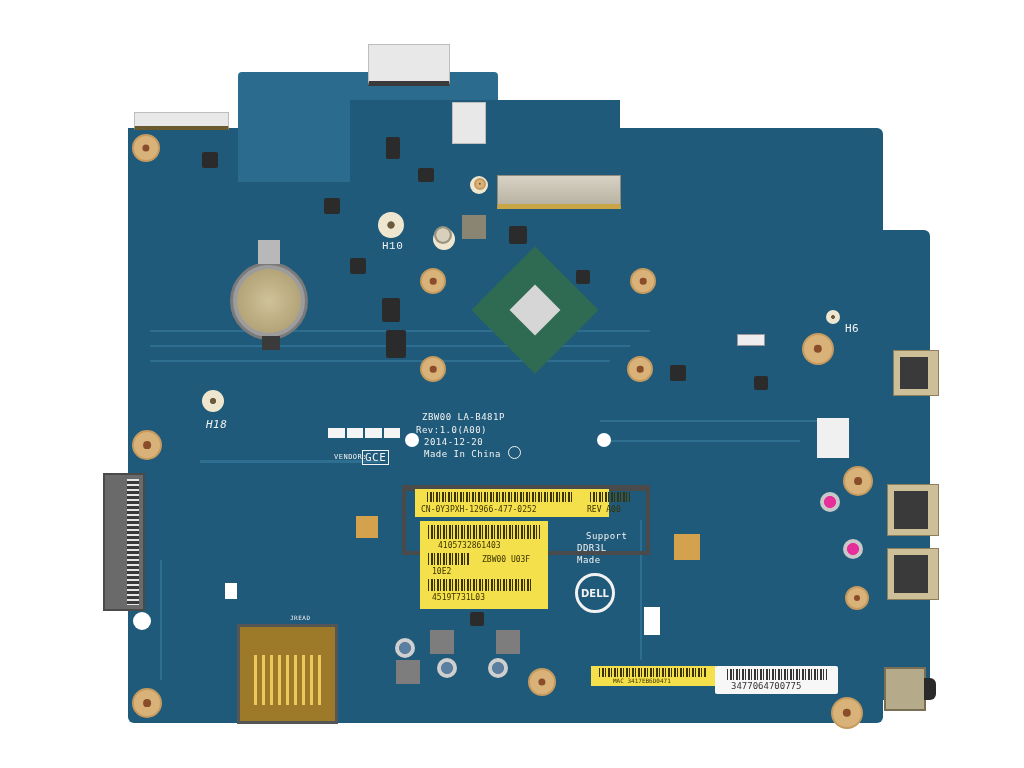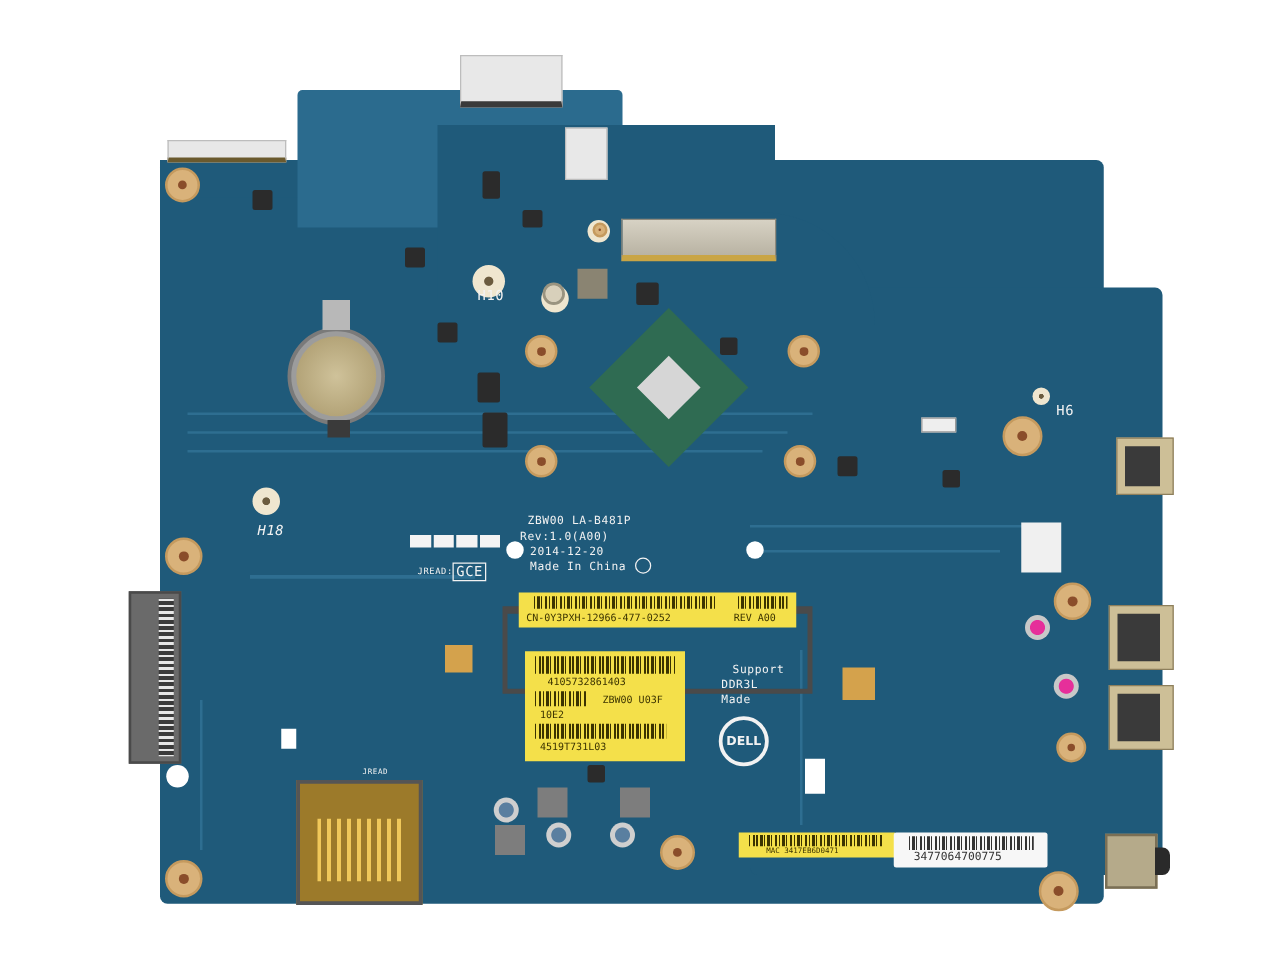--- a/index.html
+++ b/index.html
@@ -53,21 +53,21 @@
 <div class="abs" style="left:230px;top:262px;width:78px;height:78px;border-radius:50%;background:#9c9c9c;border:3px solid #7a7a7a;box-sizing:border-box;">
   <div class="abs" style="left:4px;top:4px;width:64px;height:64px;border-radius:50%;background:radial-gradient(circle,#cfc29a,#a8976a);"></div>
 </div>
 <div class="abs" style="left:258px;top:240px;width:22px;height:24px;background:#b8b8b8;"></div>
 <div class="abs" style="left:262px;top:336px;width:18px;height:14px;background:#3a3a3a;"></div>
 
 <div class="abs" style="left:490px;top:265px;width:90px;height:90px;background:#2f6b52;transform:rotate(45deg);transform-origin:center;"></div>
 <div class="abs" style="left:517px;top:292px;width:36px;height:36px;background:#d6d6d6;transform:rotate(45deg);"></div>
 
 <div class="standoff" style="left:378px;top:212px;width:26px;height:26px;"></div>
-<div class="silk" style="left:382px;top:230px;font-size:11px;">H10</div>
+<div class="silk" style="left:382px;top:240px;font-size:11px;font-family:Liberation Mono, monospace;">H10</div>
 <div class="standoff" style="left:202px;top:390px;width:22px;height:22px;"></div>
 <div class="silk" style="left:206px;top:418px;font-size:11px;font-style:italic;">H18</div>
 <div class="standoff" style="left:433px;top:228px;width:22px;height:22px;"></div>
 <div class="standoff" style="left:470px;top:176px;width:18px;height:18px;"></div>
 <div class="silk" style="left:845px;top:322px;font-size:11px;">H6</div>
 <div class="standoff" style="left:826px;top:310px;width:14px;height:14px;"></div>
 
 <div class="hole" style="left:132px;top:134px;width:28px;height:28px;"></div>
 <div class="hole" style="left:420px;top:268px;width:26px;height:26px;"></div>
 <div class="hole" style="left:630px;top:268px;width:26px;height:26px;"></div>
@@ -93,25 +93,25 @@
 <div class="silk" style="left:424px;top:437px;">2014-12-20</div>
 <div class="silk" style="left:424px;top:449px;">Made In China</div>
 <div class="abs" style="left:508px;top:446px;width:11px;height:11px;border:1px solid #f2f2f2;border-radius:50%;"></div>
 
 <div class="abs" style="left:328px;top:428px;width:72px;height:10px;display:flex;gap:2px;">
   <div style="flex:1;background:#f4f4f4;"></div>
   <div style="flex:1;background:#f4f4f4;"></div>
   <div style="flex:1;background:#f4f4f4;"></div>
   <div style="flex:1;background:#f4f4f4;"></div>
 </div>
-<div class="silk" style="left:334px;top:453px;font-size:7px;">JREAD:</div>
+<div class="silk" style="left:334px;top:453px;font-size:7px;">VENDOR:</div>
 <div class="silk" style="left:362px;top:450px;font-size:11px;border:1px solid #f2f2f2;padding:0 2px;">GCE</div>
 
 <div class="abs" style="left:402px;top:485px;width:248px;height:70px;border:4px solid #4a4a4a;border-top-width:6px;box-sizing:border-box;"></div>
-<div class="label-yellow" style="left:415px;top:474px;width:222px;height:28px;">
+<div class="label-yellow" style="left:415px;top:489px;width:194px;height:28px;">
   <div class="barcode" style="left:12px;top:3px;width:145px;height:10px;"></div>
   <div class="barcode" style="left:175px;top:3px;width:40px;height:10px;"></div>
   <div class="lbltext" style="left:6px;top:16px;">CN-0Y3PXH-12966-477-0252</div>
   <div class="lbltext" style="left:172px;top:16px;">REV A00</div>
 </div>
 <div class="label-yellow" style="left:420px;top:521px;width:128px;height:88px;">
   <div class="barcode" style="left:8px;top:4px;width:112px;height:14px;"></div>
   <div class="lbltext" style="left:18px;top:20px;">4105732861403</div>
   <div class="barcode" style="left:8px;top:32px;width:42px;height:12px;"></div>
   <div class="lbltext" style="left:62px;top:34px;">ZBW00 U03F</div>

